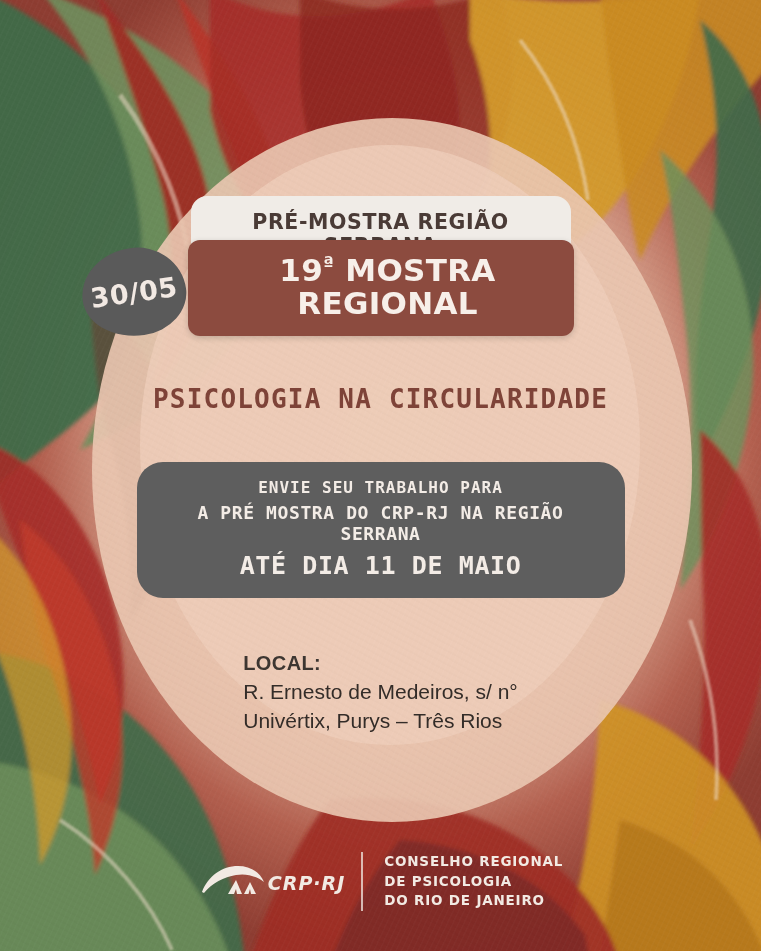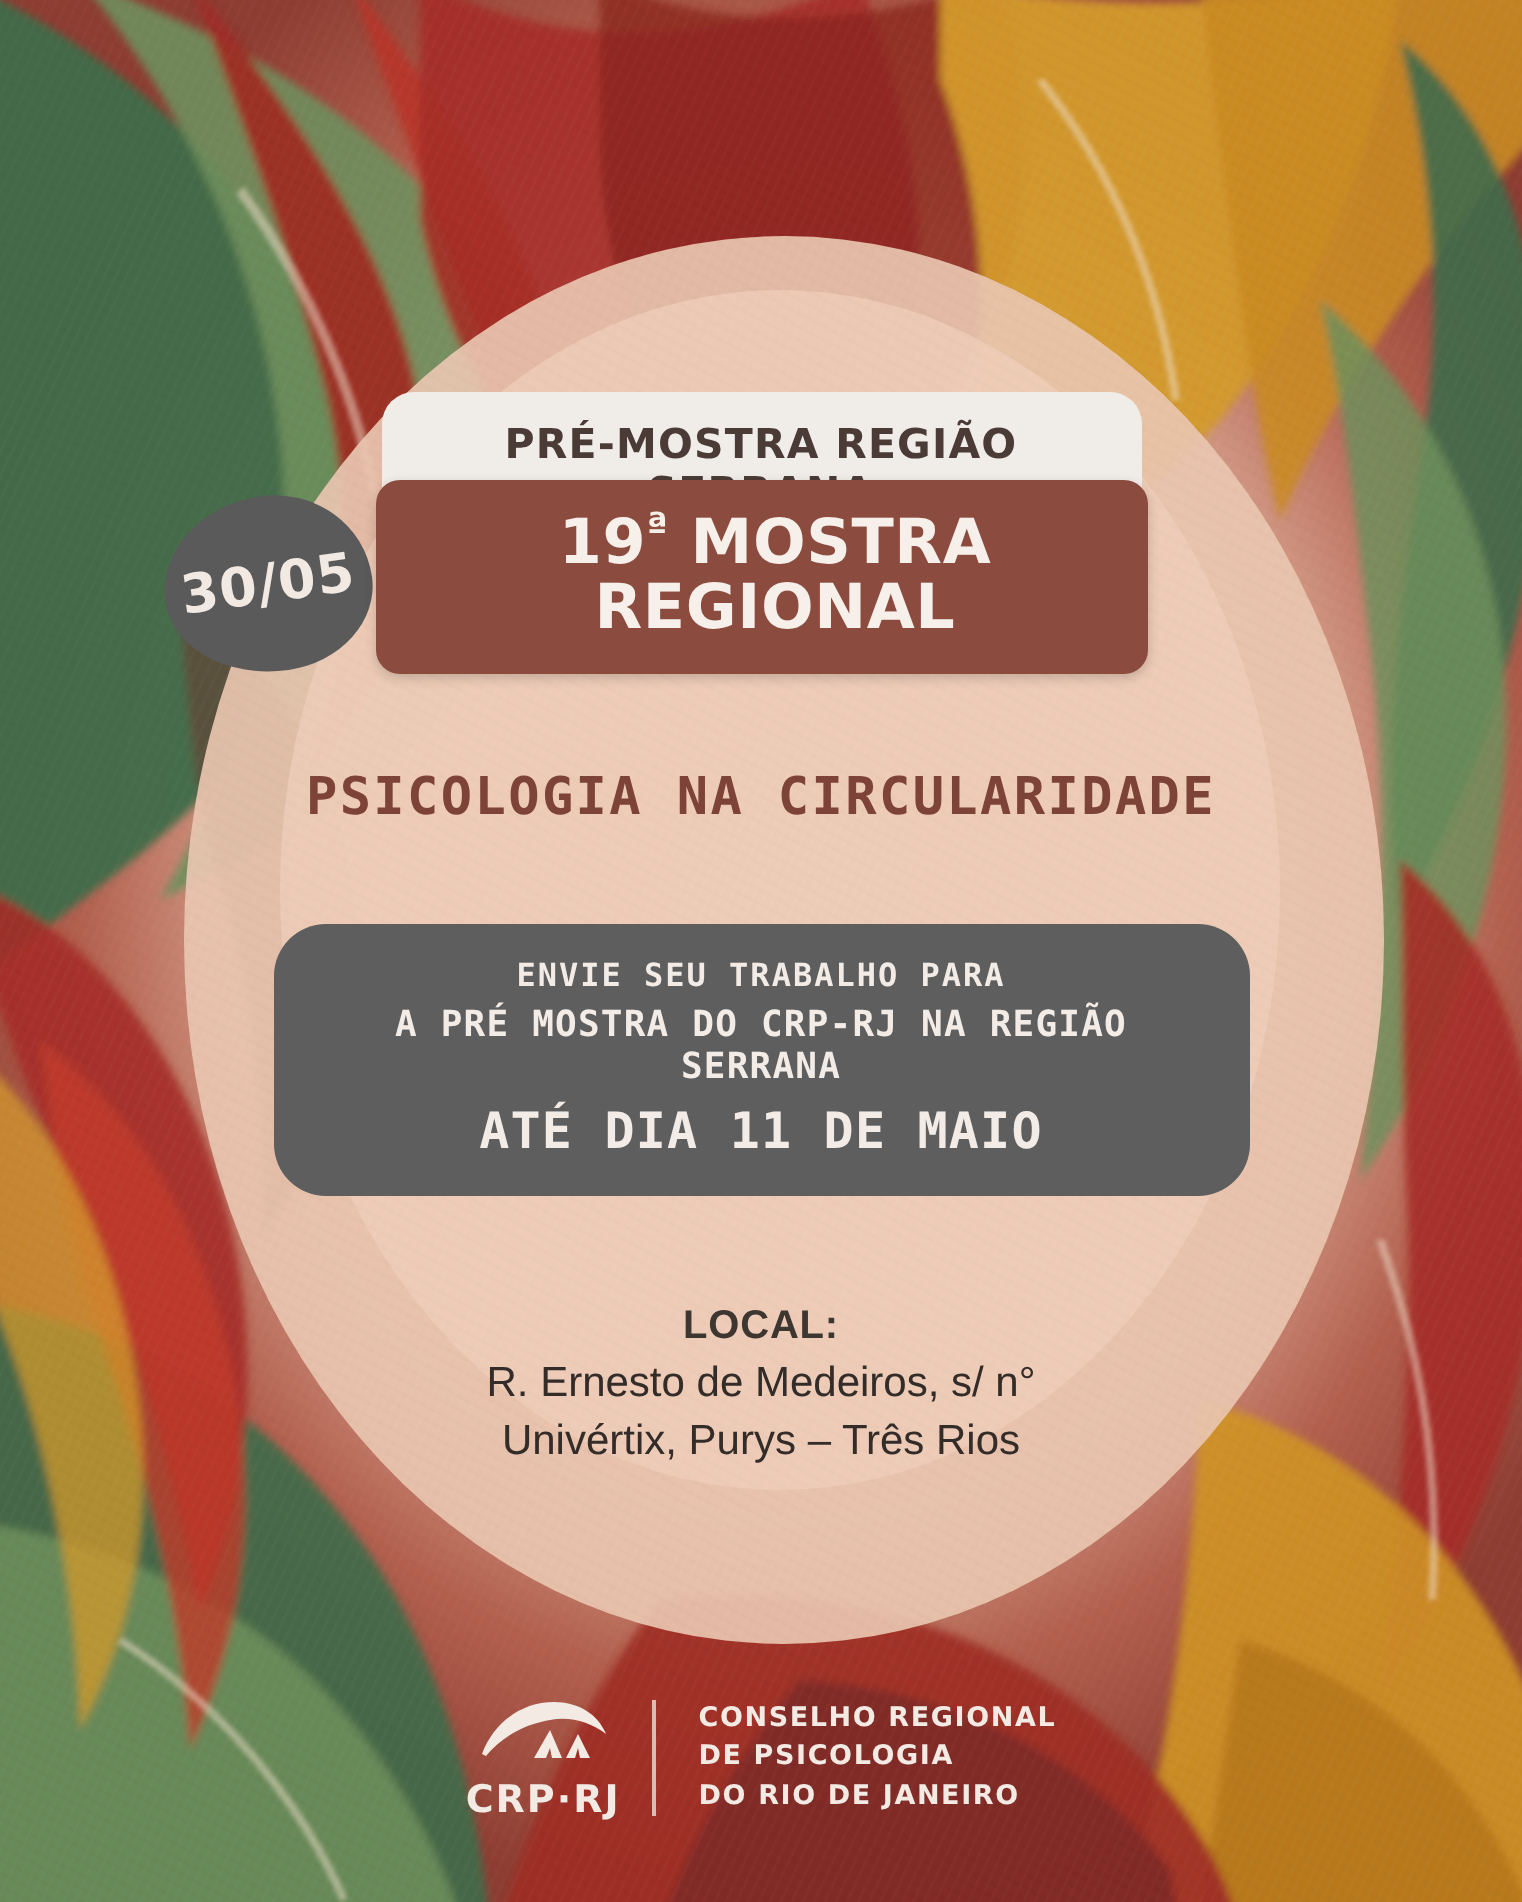--- a/index.html
+++ b/index.html
@@ -161,21 +161,20 @@
   }
   .call-box .c3 {
     font-size: 25px;
     font-weight: bold;
     letter-spacing: .6px;
     margin-top: 7px;
   }
 
   .local {
     margin-top: 54px;
-    text-align: center;
     color: #3d3631;
   }
   .local .label {
     font-size: 20px;
     font-weight: bold;
     letter-spacing: .4px;
   }
   .local .line {
     font-size: 21px;
     margin-top: 5px;
@@ -187,23 +186,24 @@
     left: 0;
     right: 0;
     bottom: 40px;
     display: flex;
     align-items: center;
     justify-content: center;
     gap: 16px;
   }
   .logo-mark {
     display: flex;
-    flex-direction: column;
+    flex-direction: row;
     align-items: center;
     color: #f2eae3;
+    font-style: italic;
   }
   .logo-mark svg { display: block; }
   .logo-mark .crp {
     font-size: 19px;
     font-weight: bold;
     letter-spacing: 1px;
     margin-top: 2px;
     font-family: "DejaVu Sans", sans-serif;
   }
   .logo-text {

